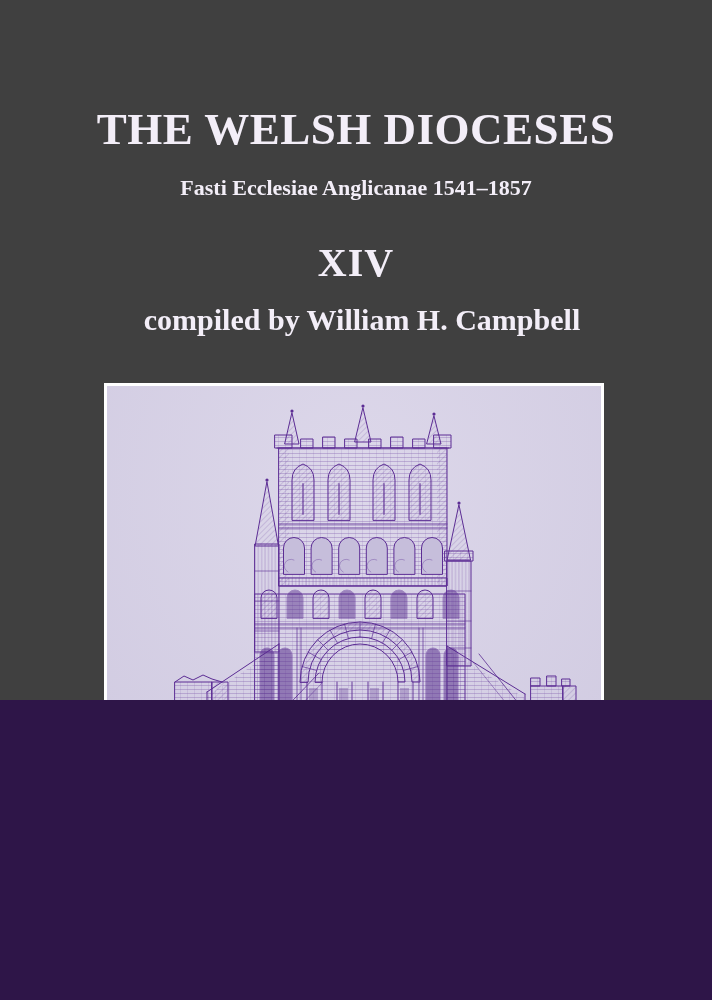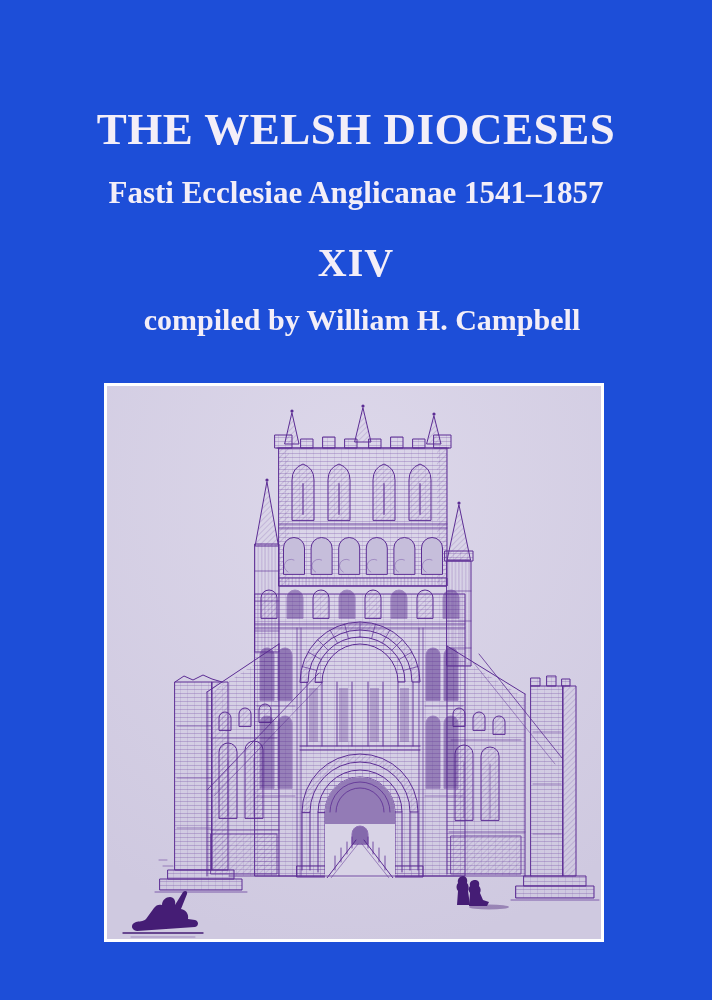--- a/index.html
+++ b/index.html
@@ -1,27 +1,27 @@
 <!DOCTYPE html>
 <html><head>
 <meta charset="utf-8">
 <style>
   html,body{margin:0;padding:0;background:#2e1548;}
   .cover{
     position:relative;
-    width:712px;height:1000px;
+    width:712px;height:700px;
     margin:0 auto;
-    background:#1d4ed8;
+    background:#404040;
     font-family:"Liberation Serif", serif;
     color:#f3eef8;
     overflow:hidden;
   }
   .line{position:absolute;left:0;right:0;text-align:center;font-weight:bold;white-space:nowrap;}
   .title{top:103px;font-size:45px;letter-spacing:.5px;}
-  .series{top:175px;font-size:31px;}
+  .series{top:175px;font-size:22px;}
   .volume{top:239px;font-size:40px;letter-spacing:1px;}
   .byline{top:303px;font-size:30px;margin-left:12px;}
   .panel{
     position:absolute;left:104px;top:383px;
     width:500px;height:559px;
     background:#ffffff;
     padding:3px;box-sizing:border-box;
   }
   .paper{width:494px;height:553px;background:#cfc9e0;}
   .paper svg{display:block;width:494px;height:553px;}

